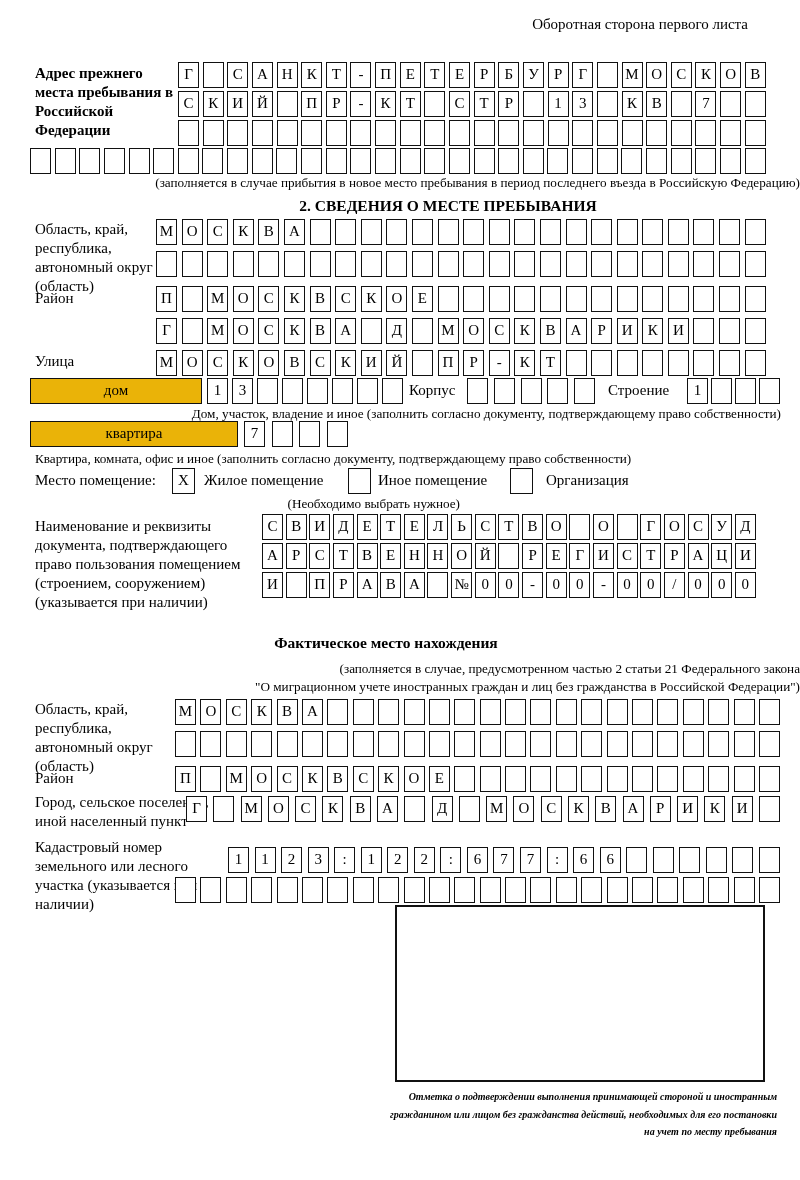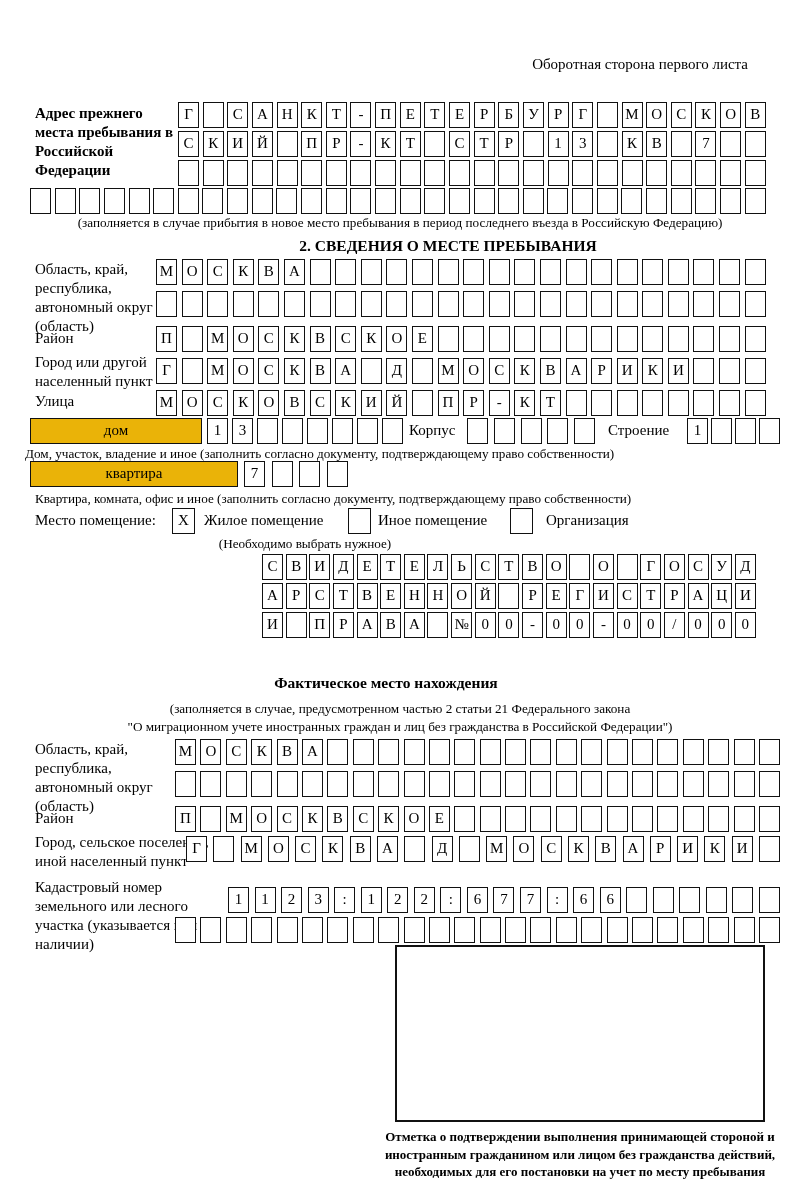--- a/index.html
+++ b/index.html
@@ -1,36 +1,36 @@
 <!DOCTYPE html>
 <html><head>
 <meta charset="utf-8">
 <style>
   html,body{margin:0;padding:0;background:#fff;}
   .page{
     position:relative;width:800px;height:1180px;background:#ffffff;color:#000;
     font-family:"Liberation Serif","DejaVu Serif",serif;font-size:15px;overflow:hidden;
   }
-  .abs{position:absolute;margin-top:40px;}
+  .abs{position:absolute;}
   .lbl{line-height:19px;}
   .cellrow{display:flex;justify-content:space-between;}
   .cell{
     flex:none;width:21px;height:26px;box-sizing:border-box;border:1.8px solid #111;
     text-align:center;font-size:15px;line-height:22px;background:#fff;
   }
   .widebox{
     box-sizing:border-box;border:1.8px solid #111;height:26px;text-align:center;
     font-size:15px;line-height:22px;background:#eab308;
   }
   .checkbox{
     display:inline-block;box-sizing:border-box;width:23px;height:26px;border:1.8px solid #111;
     text-align:center;font-size:15px;line-height:22px;vertical-align:middle;background:#fff;
   }
   .caption{font-size:13.2px;line-height:16px;}
-  .center{text-align:center;}
+  .center{text-align:right;}
   .bold{font-weight:bold;}
   .title{font-weight:bold;font-size:15.5px;text-align:center;padding-left:48px;}
   .markbox{box-sizing:border-box;border:2px solid #111;background:#fff;}
 </style>
 </head>
 <body>
 
 <div class="page">
 
   <div class="abs" style="top:16px;right:52px;">Оборотная сторона первого листа</div>
@@ -225,21 +225,20 @@
       <span class="cell"></span>
       <span class="cell"></span>
       <span class="cell"></span>
       <span class="cell"></span>
       <span class="cell"></span>
       <span class="cell"></span>
       <span class="cell"></span>
       <span class="cell"></span>
     </div>
 
-  <div class="abs lbl" style="left:35px;top:313px;width:132px;">Город или другой населенный пункт</div>
   <div class="abs cellrow" style="left:156px;top:318px;width:610px;">
       <span class="cell">Г</span>
       <span class="cell"></span>
       <span class="cell">М</span>
       <span class="cell">О</span>
       <span class="cell">С</span>
       <span class="cell">К</span>
       <span class="cell">В</span>
       <span class="cell">А</span>
       <span class="cell"></span>
@@ -307,40 +306,41 @@
       <span class="cell"></span>
       <span class="cell"></span>
     </div>
   <div class="abs lbl" style="left:608px;top:381px;">Строение</div>
   <div class="abs cellrow" style="left:687px;top:378px;width:93px;">
       <span class="cell">1</span>
       <span class="cell"></span>
       <span class="cell"></span>
       <span class="cell"></span>
     </div>
-  <div class="abs caption" style="left:25px;top:406px;width:740px;">Дом, участок, владение и иное (заполнить согласно документу, подтверждающему право собственности)</div>
+  <div class="abs caption" style="left:41px;top:406px;width:740px;text-align:right;">Дом, участок, владение и иное (заполнить согласно документу, подтверждающему право собственности)</div>
 
   <div class="abs widebox" style="left:30px;top:421px;width:208px;">квартира</div>
   <div class="abs cellrow" style="left:244px;top:421px;width:104px;">
       <span class="cell">7</span>
       <span class="cell"></span>
       <span class="cell"></span>
       <span class="cell"></span>
     </div>
   <div class="abs caption" style="left:35px;top:451px;width:740px;">Квартира, комната, офис и иное (заполнить согласно документу, подтверждающему право собственности)</div>
 
   <div class="abs" style="left:35px;top:472px;">Место помещение:</div>
   <span class="abs checkbox" style="left:172px;top:468px;">X</span>
   <div class="abs" style="left:204px;top:472px;">Жилое помещение</div>
   <span class="abs checkbox" style="left:348px;top:468px;"></span>
   <div class="abs" style="left:378px;top:472px;text-align:center;">Иное помещение</div>
   <span class="abs checkbox" style="left:510px;top:468px;"></span>
   <div class="abs" style="left:546px;top:472px;">Организация</div>
   <div class="abs caption center" style="left:150px;top:496px;width:310px;">(Необходимо выбрать нужное)</div>
 
+  <div class="abs lbl" style="left:35px;top:517px;width:226px;">Наименование и реквизиты документа, подтверждающего право пользования помещением (строением, сооружением) (указывается при наличии)</div>
   <div class="abs cellrow" style="left:262px;top:514px;width:494px;">
       <span class="cell">С</span>
       <span class="cell">В</span>
       <span class="cell">И</span>
       <span class="cell">Д</span>
       <span class="cell">Е</span>
       <span class="cell">Т</span>
       <span class="cell">Е</span>
       <span class="cell">Л</span>
       <span class="cell">Ь</span>
@@ -561,15 +561,15 @@
       <span class="cell"></span>
       <span class="cell"></span>
       <span class="cell"></span>
       <span class="cell"></span>
       <span class="cell"></span>
       <span class="cell"></span>
       <span class="cell"></span>
     </div>
 
   <div class="abs markbox" style="left:395px;top:905px;width:370px;height:177px;"></div>
-  <div class="abs center bold" style="left:383px;top:1088px;width:394px;font-size:13px;line-height:17.5px;">Отметка о подтверждении выполнения принимающей стороной и иностранным гражданином или лицом без гражданства действий, необходимых для его постановки на учет по месту пребывания</div>
+  <div class="abs center bold" style="left:383px;top:1088px;width:394px;font-size:10px;line-height:17.5px;font-style:italic;">Отметка о подтверждении выполнения принимающей стороной и иностранным гражданином или лицом без гражданства действий, необходимых для его постановки на учет по месту пребывания</div>
 
 </div>
 
 </body></html>

